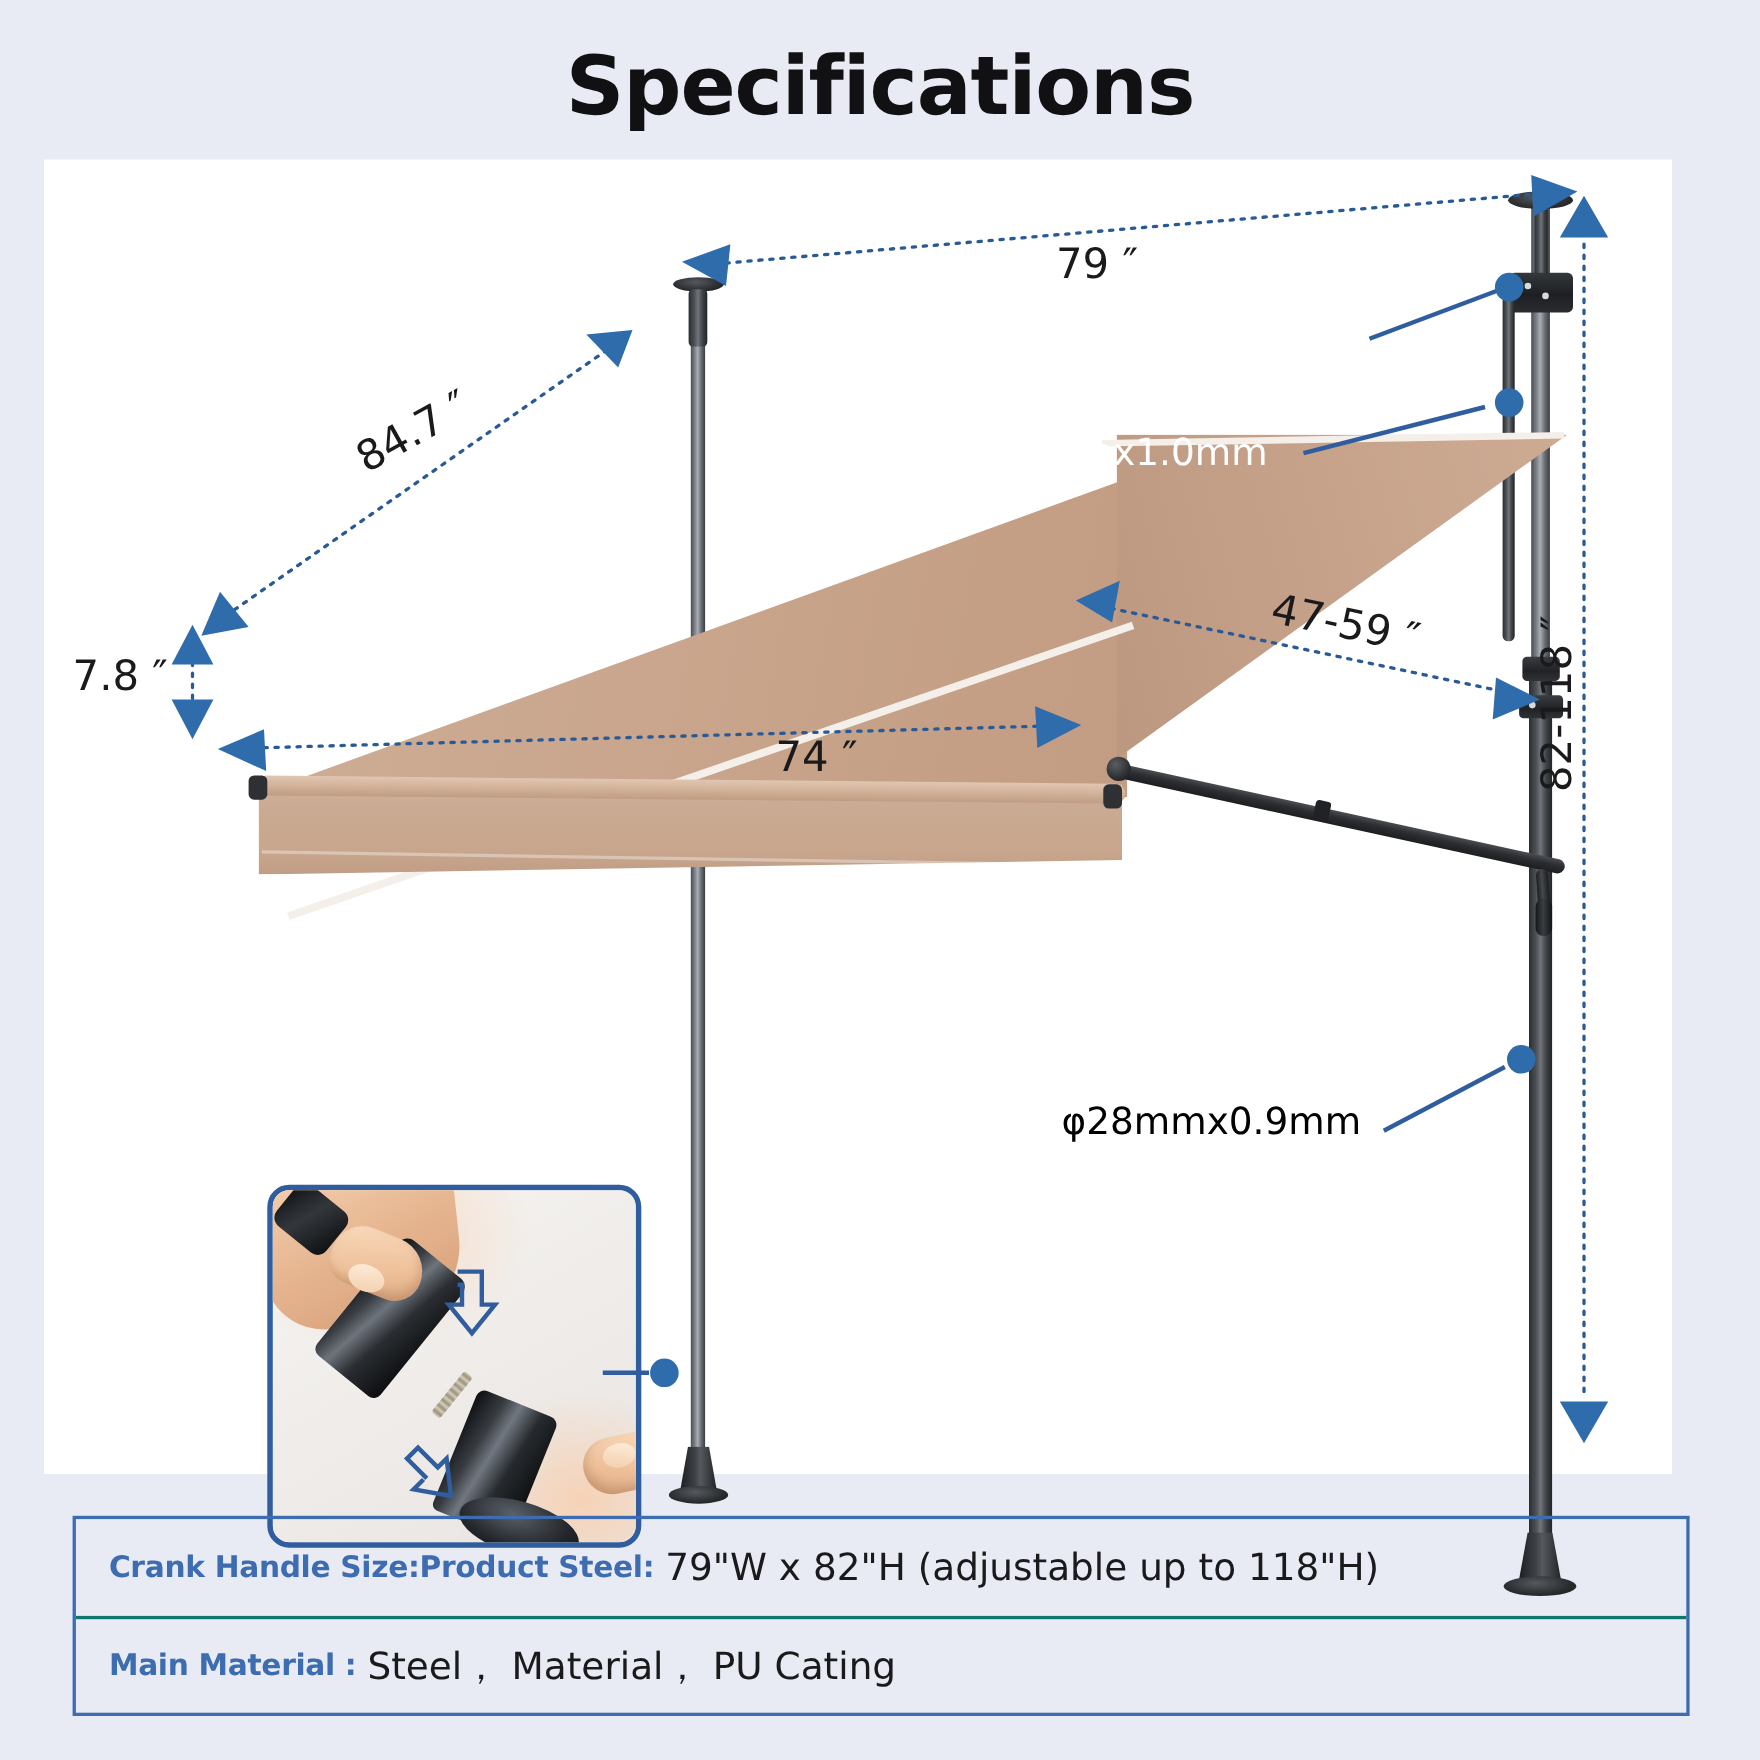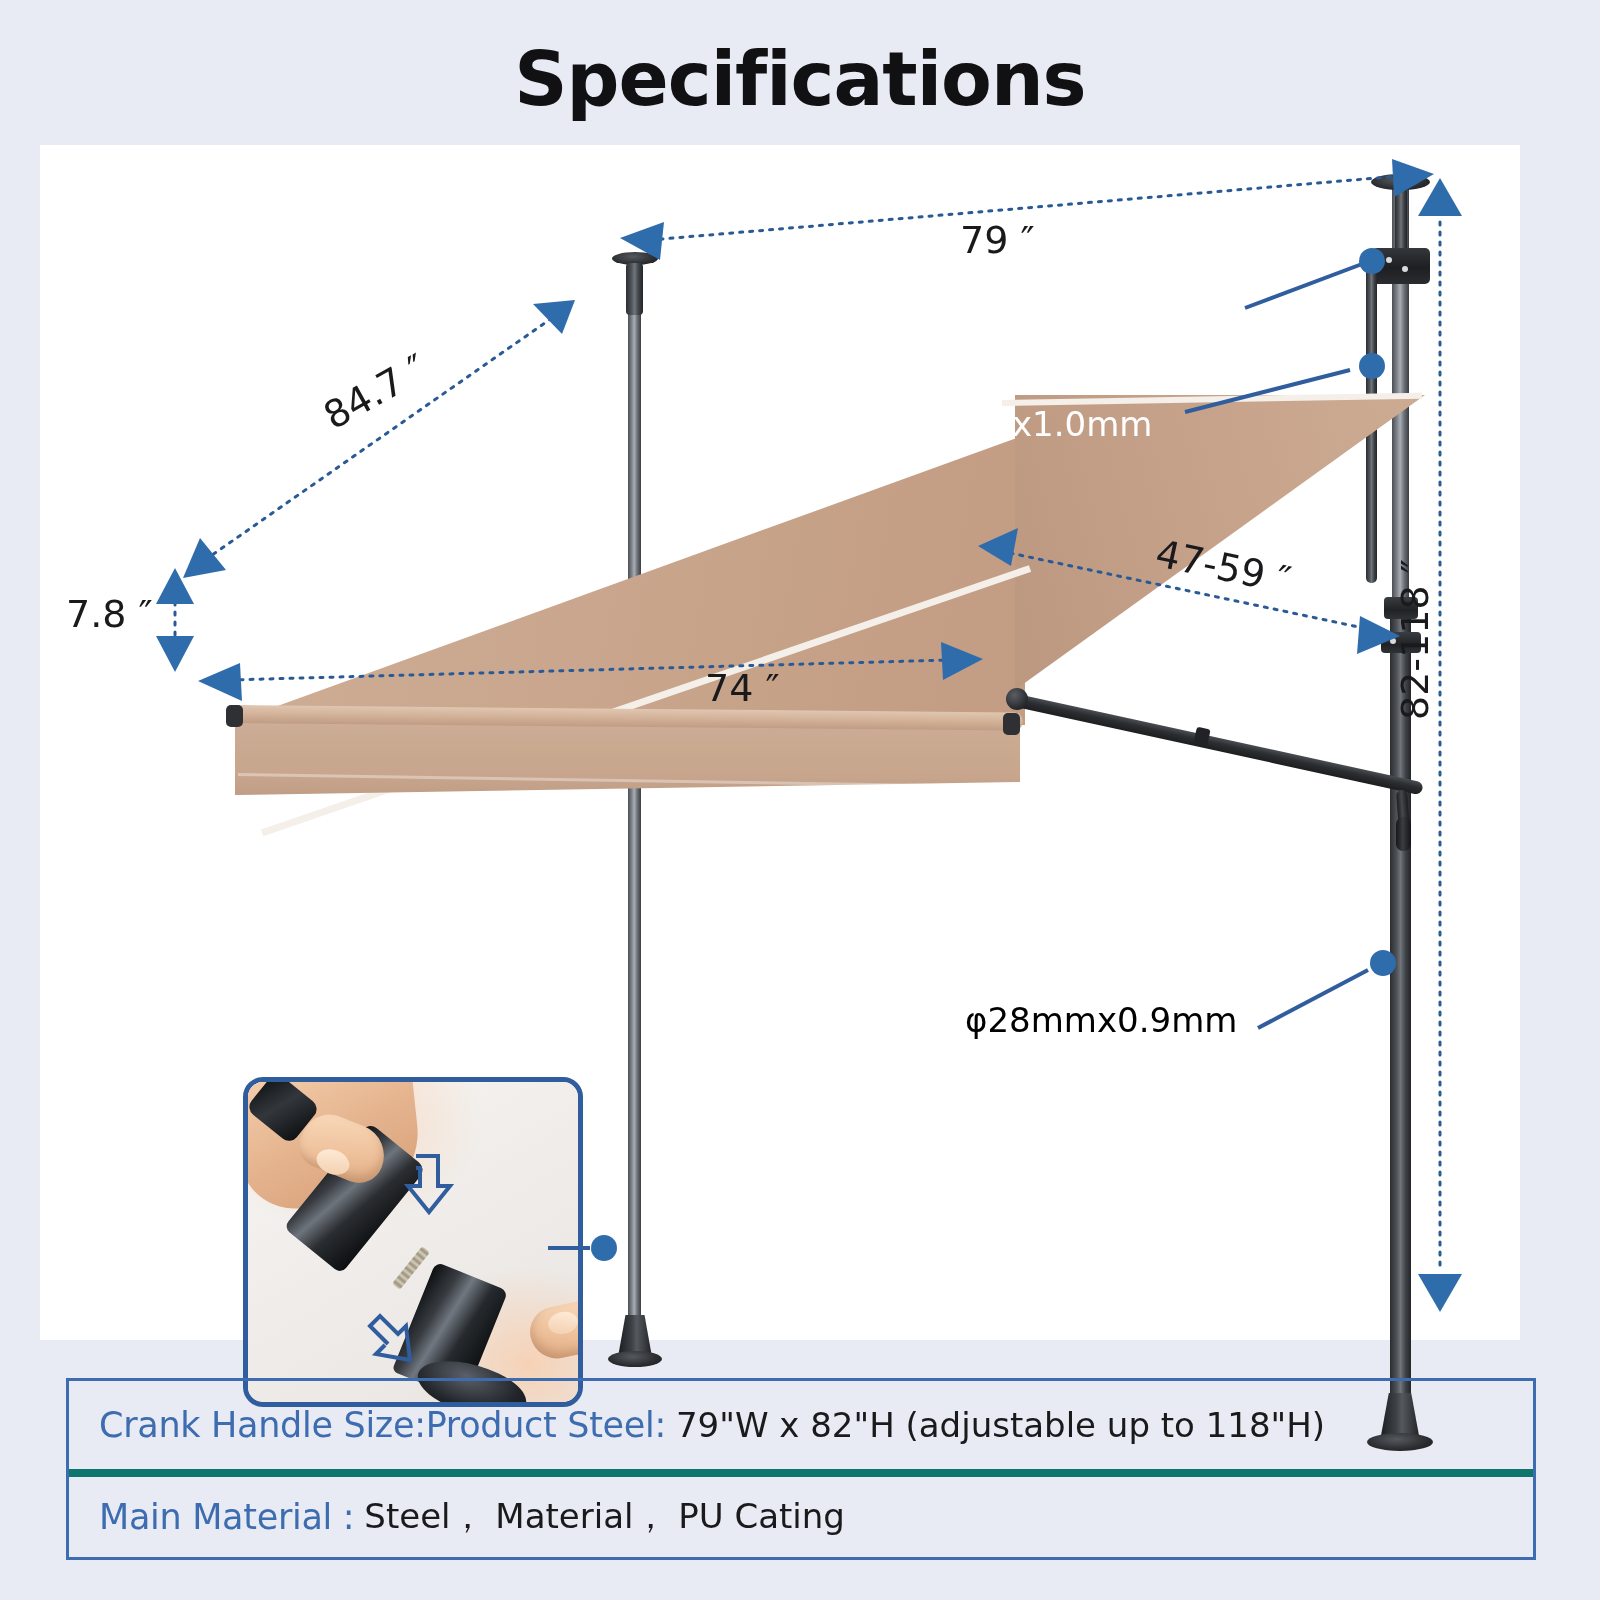--- a/index.html
+++ b/index.html
@@ -192,21 +192,21 @@
 
   .callout {
     position: absolute;
     font-family: "DejaVu Sans", sans-serif;
     white-space: nowrap;
     font-size: 34px;
   }
   .callout.white { color: #ffffff; }
   .callout.dark  { color: #000000; }
   .c-38  { left: 965px; top: 300px; }
-  .c-25  { left: 880px; top: 392px; margin-top: 12px; }
+  .c-25  { left: 880px; top: 392px; }
   .c-28  { left: 965px; top: 1000px; }
 
   
   .inset {
     position: absolute;
     left: 203px; top: 932px;
     width: 340px; height: 330px;
     border: 5px solid #2f5d9e;
     border-radius: 20px;
     overflow: hidden;
@@ -325,25 +325,25 @@
     left: 66px; top: 1378px;
     width: 1470px;
     border: 3px solid #3d6cb0;
   }
   .spec-row {
     display: flex;
     align-items: center;
     height: 88px;
     padding-left: 30px;
   }
-  .spec-row + .spec-row { border-top: 8px solid #0f766e; }
+  .spec-row + .spec-row { border-top: 3px solid #0f766e; }
   .spec-key {
     color: #3d6cb0;
-    font-weight: 400;
-    font-size: 35px;
+    font-weight: 700;
+    font-size: 27px;
     font-family: "DejaVu Sans", sans-serif;
     letter-spacing: -0.3px;
   }
   .spec-val {
     color: #1a1a1c;
     font-size: 34px;
     font-family: "DejaVu Sans", sans-serif;
     margin-left: 10px;
     margin-right: 34px;
   }

